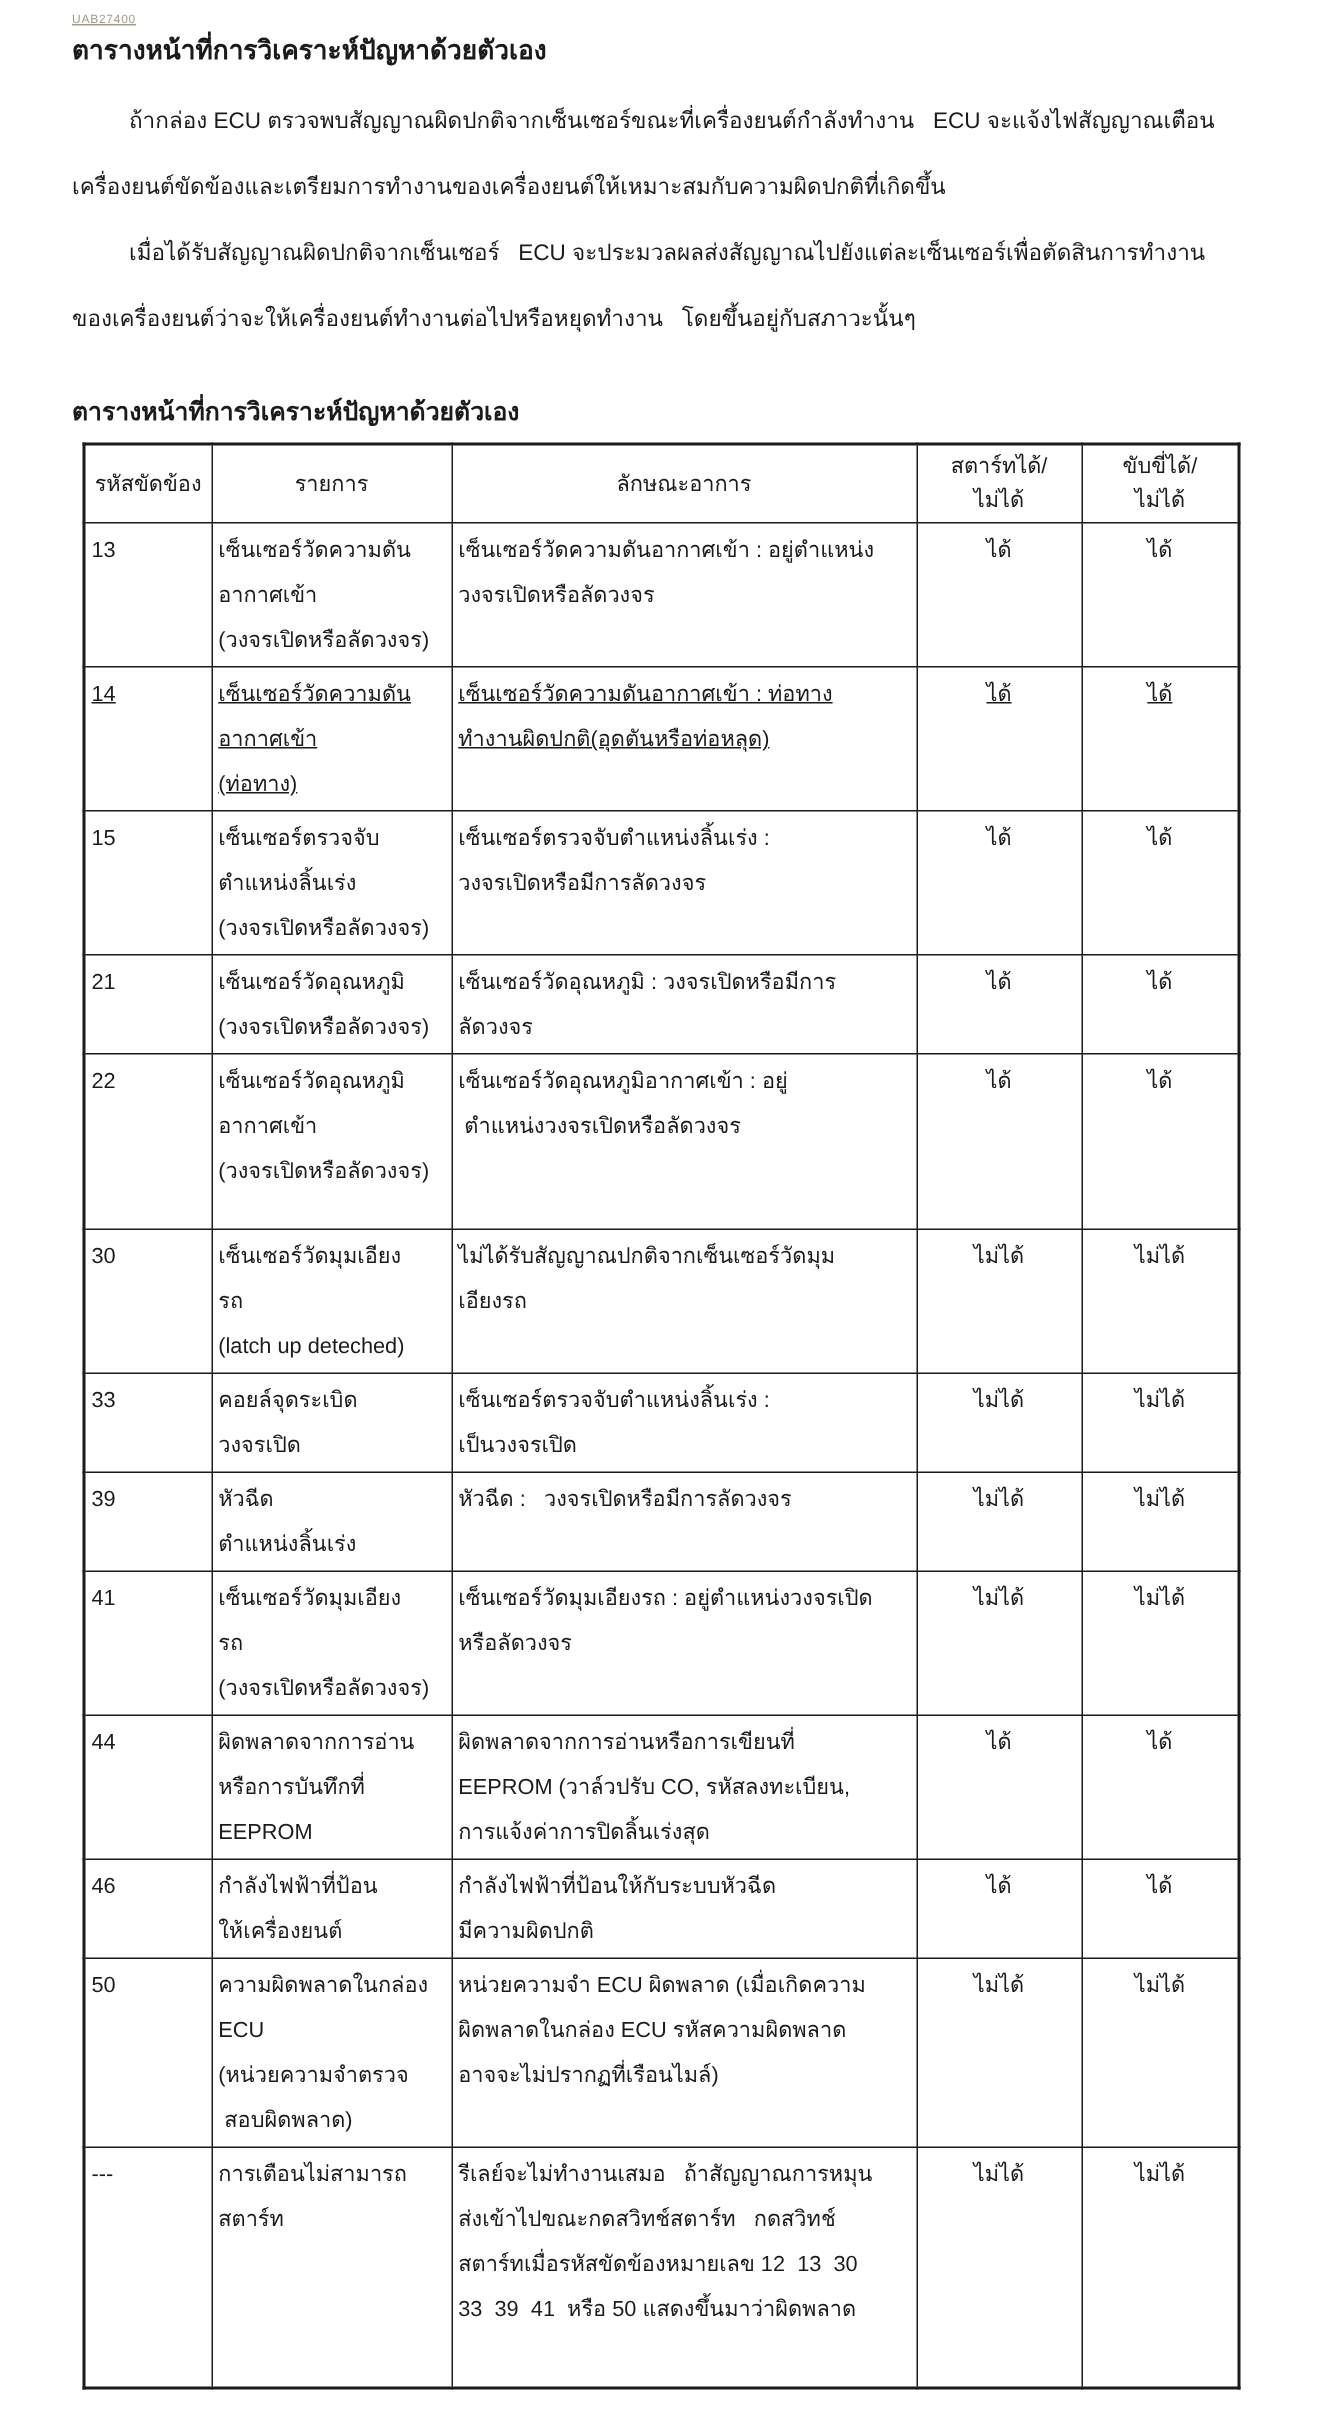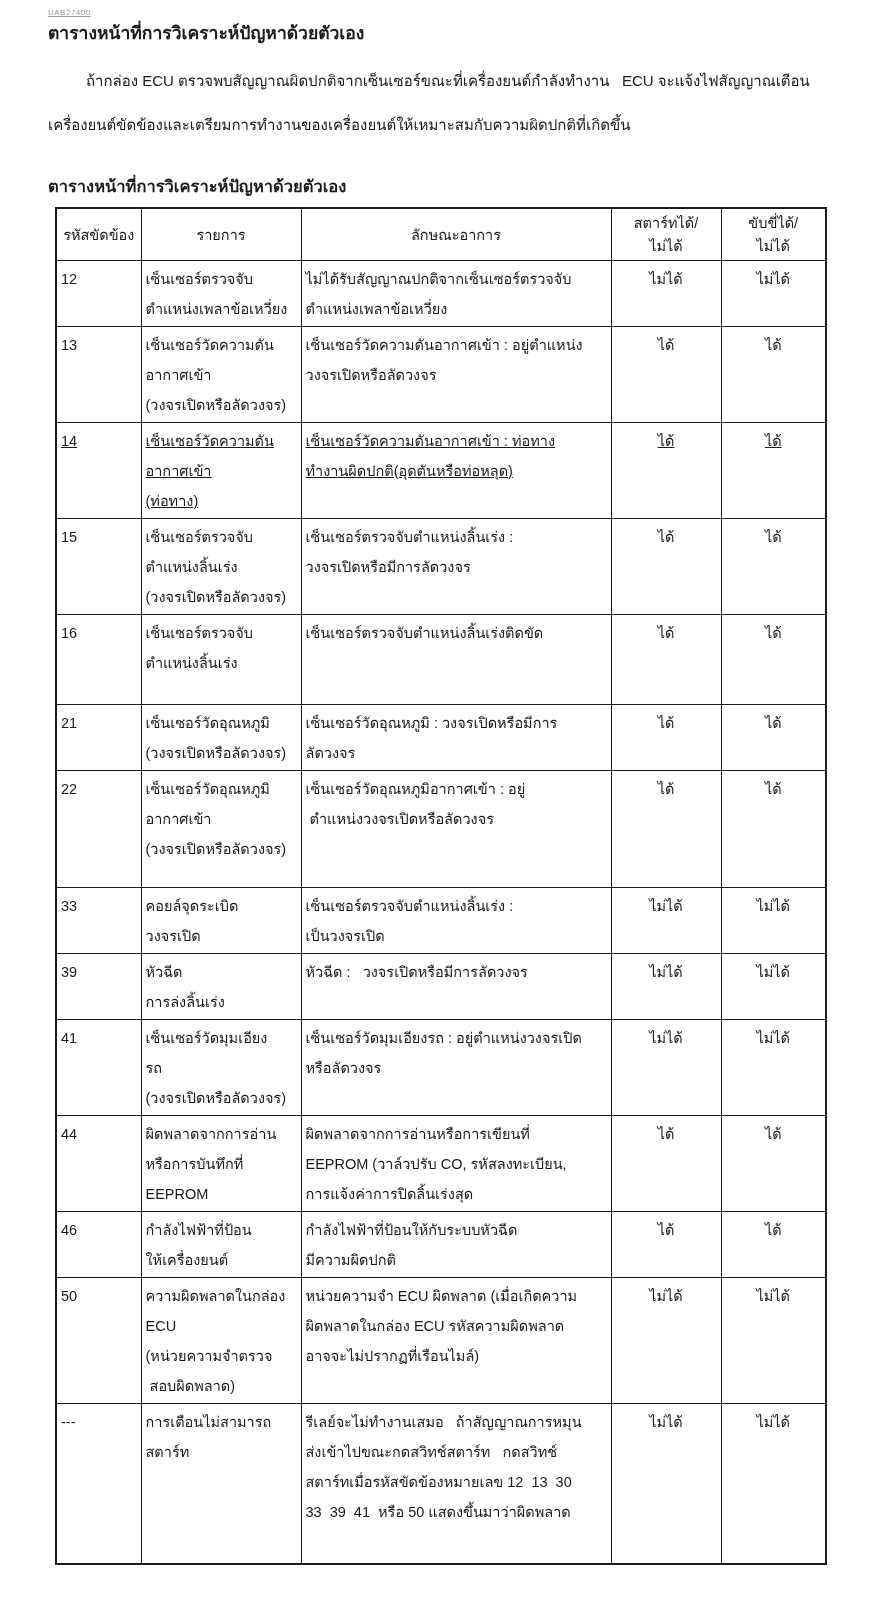--- a/index.html
+++ b/index.html
@@ -73,20 +73,22 @@
   td.td-status { text-align: center; }
 </style>
 </head>
 <body>
 
 <div class="page">
   <div class="doc-code">UAB27400</div>
   <h1 class="main-title">ตารางหน้าที่การวิเคราะห์ปัญหาด้วยตัวเอง</h1>
   <p class="body-text">ถ้ากล่อง ECU ตรวจพบสัญญาณผิดปกติจากเซ็นเซอร์ขณะที่เครื่องยนต์กำลังทำงาน   ECU จะแจ้งไฟสัญญาณเตือน
 เครื่องยนต์ขัดข้องและเตรียมการทำงานของเครื่องยนต์ให้เหมาะสมกับความผิดปกติที่เกิดขึ้น</p>
+  <p class="body-text">เมื่อได้รับสัญญาณผิดปกติจากเซ็นเซอร์   ECU จะประมวลผลส่งสัญญาณไปยังแต่ละเซ็นเซอร์เพื่อตัดสินการทำงาน
+ของเครื่องยนต์ว่าจะให้เครื่องยนต์ทำงานต่อไปหรือหยุดทำงาน   โดยขึ้นอยู่กับสภาวะนั้นๆ</p>
 
   <h2 class="table-title">ตารางหน้าที่การวิเคราะห์ปัญหาด้วยตัวเอง</h2>
 
   <table class="diag">
     <colgroup>
       <col style="width:85px">
       <col style="width:160px">
       <col style="width:310px">
       <col style="width:110px">
       <col style="width:105px">
@@ -96,29 +98,20 @@
         <th class="th-code">รหัสขัดข้อง</th>
         <th class="th-item">รายการ</th>
         <th class="th-symptom">ลักษณะอาการ</th>
         <th class="th-status">สตาร์ทได้/
 ไม่ได้</th>
         <th class="th-status">ขับขี่ได้/
 ไม่ได้</th>
       </tr>
     </thead>
     <tbody>
-        <tr style="height: 65px;">
-          <td class="td-code">12</td>
-          <td class="td-item">เซ็นเซอร์ตรวจจับ
-ตำแหน่งเพลาข้อเหวี่ยง</td>
-          <td class="td-symptom">ไม่ได้รับสัญญาณปกติจากเซ็นเซอร์ตรวจจับ
-ตำแหน่งเพลาข้อเหวี่ยง</td>
-          <td class="td-status">ไม่ได้</td>
-          <td class="td-status">ไม่ได้</td>
-        </tr>
         <tr style="height: 95px;">
           <td class="td-code">13</td>
           <td class="td-item">เซ็นเซอร์วัดความดัน
 อากาศเข้า
 (วงจรเปิดหรือลัดวงจร)</td>
           <td class="td-symptom">เซ็นเซอร์วัดความดันอากาศเข้า : อยู่ตำแหน่ง
 วงจรเปิดหรือลัดวงจร</td>
           <td class="td-status">ได้</td>
           <td class="td-status">ได้</td>
         </tr>
@@ -135,60 +128,62 @@
         <tr style="height: 88px;">
           <td class="td-code">15</td>
           <td class="td-item">เซ็นเซอร์ตรวจจับ
 ตำแหน่งลิ้นเร่ง
 (วงจรเปิดหรือลัดวงจร)</td>
           <td class="td-symptom">เซ็นเซอร์ตรวจจับตำแหน่งลิ้นเร่ง :
 วงจรเปิดหรือมีการลัดวงจร</td>
           <td class="td-status">ได้</td>
           <td class="td-status">ได้</td>
         </tr>
-        <tr style="height: 90px;">
-          <td class="td-code">16</td>
-          <td class="td-item">เซ็นเซอร์ตรวจจับ
-ตำแหน่งลิ้นเร่ง</td>
-          <td class="td-symptom">เซ็นเซอร์ตรวจจับตำแหน่งลิ้นเร่งติดขัด</td>
-          <td class="td-status">ได้</td>
-          <td class="td-status">ได้</td>
-        </tr>
         <tr style="height: 55px;">
           <td class="td-code">21</td>
           <td class="td-item">เซ็นเซอร์วัดอุณหภูมิ
 (วงจรเปิดหรือลัดวงจร)</td>
           <td class="td-symptom">เซ็นเซอร์วัดอุณหภูมิ : วงจรเปิดหรือมีการ
 ลัดวงจร</td>
           <td class="td-status">ได้</td>
           <td class="td-status">ได้</td>
         </tr>
         <tr style="height: 117px;">
           <td class="td-code">22</td>
           <td class="td-item">เซ็นเซอร์วัดอุณหภูมิ
 อากาศเข้า
 (วงจรเปิดหรือลัดวงจร)</td>
           <td class="td-symptom">เซ็นเซอร์วัดอุณหภูมิอากาศเข้า : อยู่
  ตำแหน่งวงจรเปิดหรือลัดวงจร</td>
           <td class="td-status">ได้</td>
           <td class="td-status">ได้</td>
+        </tr>
+        <tr style="height: 92px;">
+          <td class="td-code">30</td>
+          <td class="td-item">เซ็นเซอร์วัดมุมเอียง
+รถ
+(latch up deteched)</td>
+          <td class="td-symptom">ไม่ได้รับสัญญาณปกติจากเซ็นเซอร์วัดมุม
+เอียงรถ</td>
+          <td class="td-status">ไม่ได้</td>
+          <td class="td-status">ไม่ได้</td>
         </tr>
         <tr style="height: 58px;">
           <td class="td-code">33</td>
           <td class="td-item">คอยล์จุดระเบิด
 วงจรเปิด</td>
           <td class="td-symptom">เซ็นเซอร์ตรวจจับตำแหน่งลิ้นเร่ง :
 เป็นวงจรเปิด</td>
           <td class="td-status">ไม่ได้</td>
           <td class="td-status">ไม่ได้</td>
         </tr>
         <tr style="height: 55px;">
           <td class="td-code">39</td>
           <td class="td-item">หัวฉีด
-การล่งลิ้นเร่ง</td>
+ตำแหน่งลิ้นเร่ง</td>
           <td class="td-symptom">หัวฉีด :   วงจรเปิดหรือมีการลัดวงจร</td>
           <td class="td-status">ไม่ได้</td>
           <td class="td-status">ไม่ได้</td>
         </tr>
         <tr style="height: 88px;">
           <td class="td-code">41</td>
           <td class="td-item">เซ็นเซอร์วัดมุมเอียง
 รถ
 (วงจรเปิดหรือลัดวงจร)</td>
           <td class="td-symptom">เซ็นเซอร์วัดมุมเอียงรถ : อยู่ตำแหน่งวงจรเปิด

